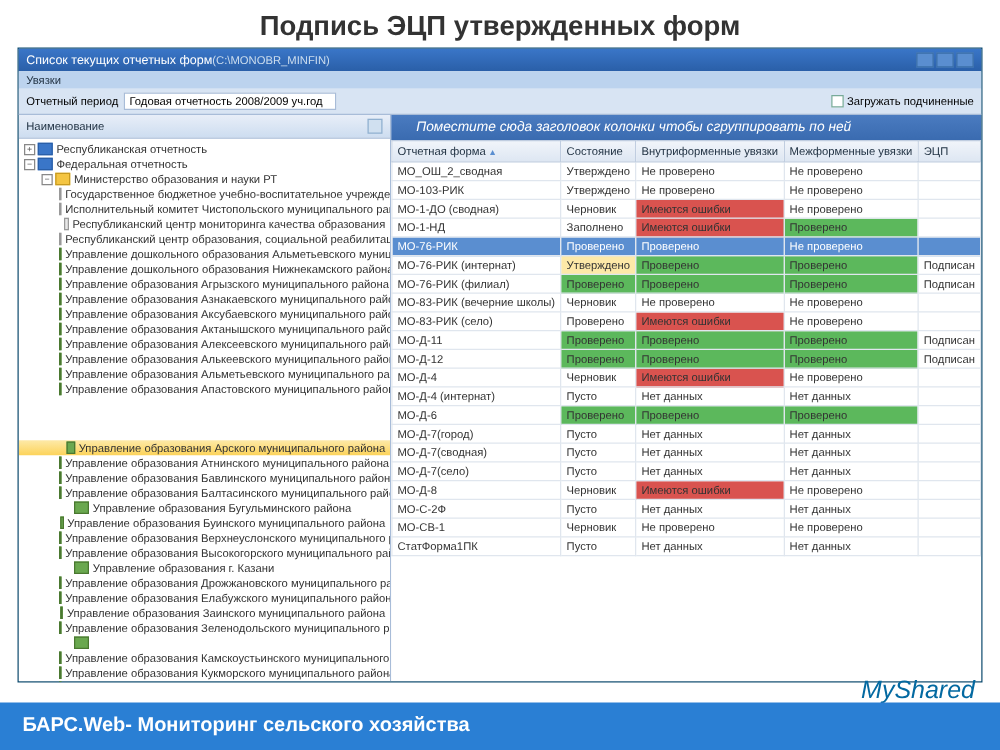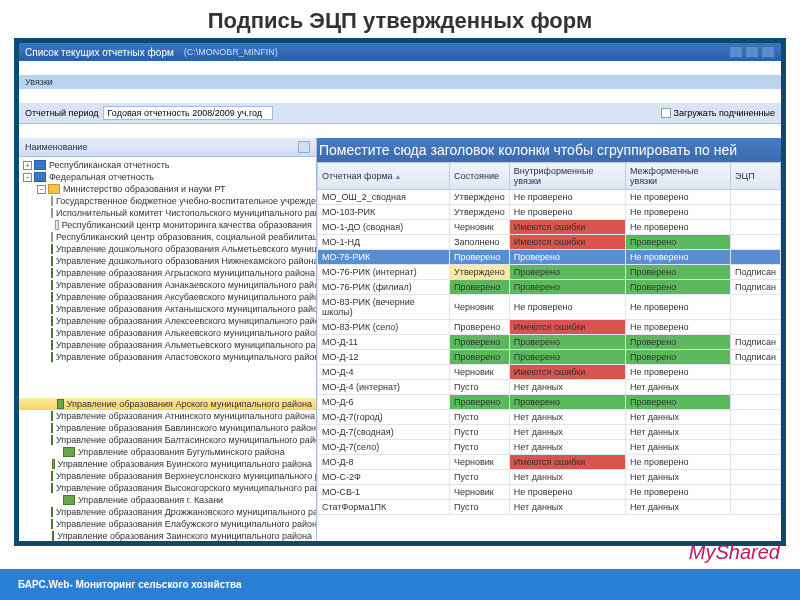--- a/index.html
+++ b/index.html
@@ -1,20 +1,20 @@
 <!DOCTYPE html>
 <html><head>
 <meta charset="utf-8">
 <style>
 * { box-sizing: border-box; margin: 0; padding: 0; }
 body { font-family: Tahoma, Arial, sans-serif; font-size: 9px; background: #fff; width: 800px; height: 600px; overflow: hidden; }
 .page-title { font-size: 22px; font-weight: bold; color: #333; text-align: center; padding: 8px 0 4px; }
-.app-window { margin: 0 14px; border: 5px solid #0c4a6e; height: 508px; display: flex; flex-direction: column; gap: 14px; }
+.app-window { margin: 0 14px; border: 1px solid #0c4a6e; height: 508px; display: flex; flex-direction: column; }
 .window-header { background: linear-gradient(#3a76c8,#2a5fa8); color: #fff; padding: 3px 6px; display: flex; align-items: center; font-size: 10px; }
-.window-header .path { margin-left: 10px; color: #cde; font-size: 9px; }
+.window-header .path { margin-left: 0; color: #cde; font-size: 9px; }
 .window-header .controls { margin-left: auto; display: flex; gap: 2px; }
 .window-header .controls span { width: 14px; height: 12px; background: #5a8ed0; border: 1px solid #3a6ea8; display: inline-block; }
 .subbar { background: #bcd3ee; padding: 2px 6px; font-size: 9px; color: #234; }
 .period-bar { background: #d8e4f3; padding: 3px 6px; display: flex; align-items: center; gap: 4px; font-size: 9px; border-bottom: 1px solid #a8bcd8; }
 .period-field { background: #fff; border: 1px solid #a8bcd8; padding: 1px 4px; font-size: 9px; width: 170px; }
 .period-bar .chk { margin-left: auto; display: flex; align-items: center; gap: 3px; text-align: right; }
 .chk-box { width: 10px; height: 10px; border: 1px solid #7a9; background: #fff; display: inline-block; }
 .content { display: flex; flex: 1; overflow: hidden; }
 .tree-panel { width: 298px; background: #fff; border-right: 1px solid #a8bcd8; display: flex; flex-direction: column; }
 .panel-header { background: linear-gradient(#e8eef8,#cdddf0); border-bottom: 1px solid #a8bcd8; padding: 3px 6px; font-size: 9px; color: #234; display: flex; align-items: center; }
@@ -25,32 +25,32 @@
 .tree-item .exp { width: 9px; height: 9px; border: 1px solid #888; background: #fff; display: inline-flex; align-items: center; justify-content: center; margin-right: 2px; font-size: 7px; line-height: 1; color: #555; }
 .tree-item .ico { width: 12px; height: 10px; margin-right: 3px; display: inline-block; }
 .ico.folder-blue { background: #3a76c8; border: 1px solid #2a5fa8; }
 .ico.folder-yel { background: #f4c542; border: 1px solid #c89a20; }
 .ico.doc { background: #e8e8e8; border: 1px solid #999; width: 9px; }
 .ico.org { background: #6aa84f; border: 1px solid #4a7830; }
 .tree-item.lvl1 { padding-left: 4px; }
 .tree-item.lvl2 { padding-left: 18px; }
 .tree-item.lvl3 { padding-left: 32px; }
 .main-panel { flex: 1; display: flex; flex-direction: column; background: #fff; }
-.group-bar { background: linear-gradient(#4a7bc0,#3a6bb0); color: #fff; padding: 4px 2px; font-size: 14px; }
+.group-bar { background: linear-gradient(#4a7bc0,#3a6bb0); color: #fff; padding: 4px 20px; font-size: 11px; font-style: italic; }
 .grid { flex: 1; overflow-y: auto; }
 .grid table { width: 100%; border-collapse: collapse; font-size: 9px; }
 .grid th { background: linear-gradient(#f0f4fa,#dde6f2); border: 1px solid #c0cde0; padding: 3px 4px; text-align: left; font-weight: normal; color: #234; position: sticky; top: 0; }
 .grid th .sort { color: #5a8ed0; font-size: 7px; margin-left: 2px; }
 .grid td { border: 1px solid #e0e6ee; padding: 2px 4px; color: #333; }
 .grid tr.row-selected td { background: #5a8ed0 !important; color: #fff; }
 .status-green { background: #5cb85c; color: #fff; }
 .status-red { background: #d9534f; color: #fff; }
 .status-yellow { background: #fde9a8; }
-.footer { background: #2a7fd4; color: #fff; font-size: 10px; font-weight: bold; padding: 10px 18px; position: absolute; bottom: 0; left: 0; right: 0; }
-.watermark { position: absolute; right: 20px; bottom: 36px; color: #be185d; font-size: 20px; font-style: italic; pointer-events: none; }
+.footer { background: #2a7fd4; color: #fff; font-size: 16px; font-weight: bold; padding: 10px 18px; position: absolute; bottom: 0; left: 0; right: 0; }
+.watermark { position: absolute; right: 20px; bottom: 36px; color: #0369a1; font-size: 20px; font-style: italic; pointer-events: none; }
 </style>
 </head>
 <body>
 
 <div class="page-title">Подпись ЭЦП утвержденных форм</div>
 
 <div class="app-window">
   <div class="window-header">
     <span>Список текущих отчетных форм</span>
     <span class="path">(C:\MONOBR_MINFIN)</span>

